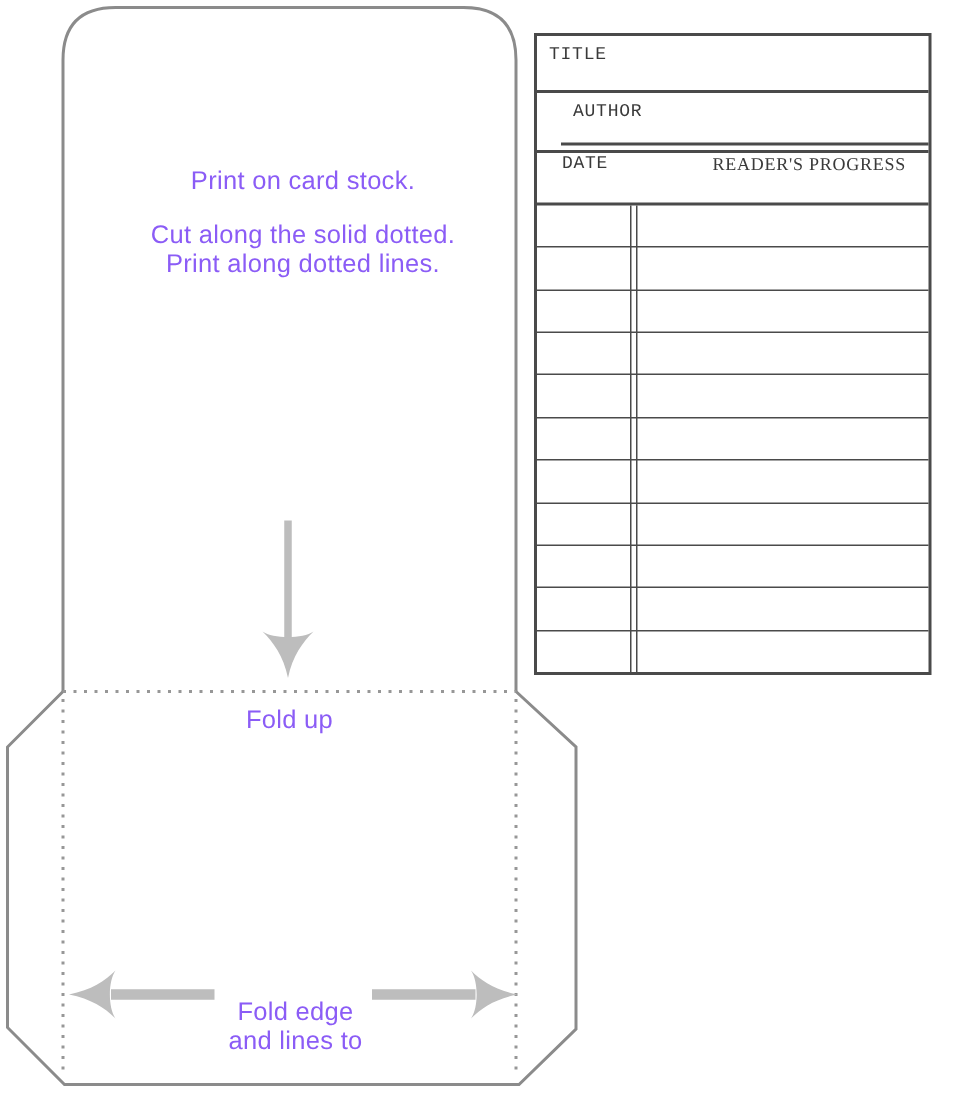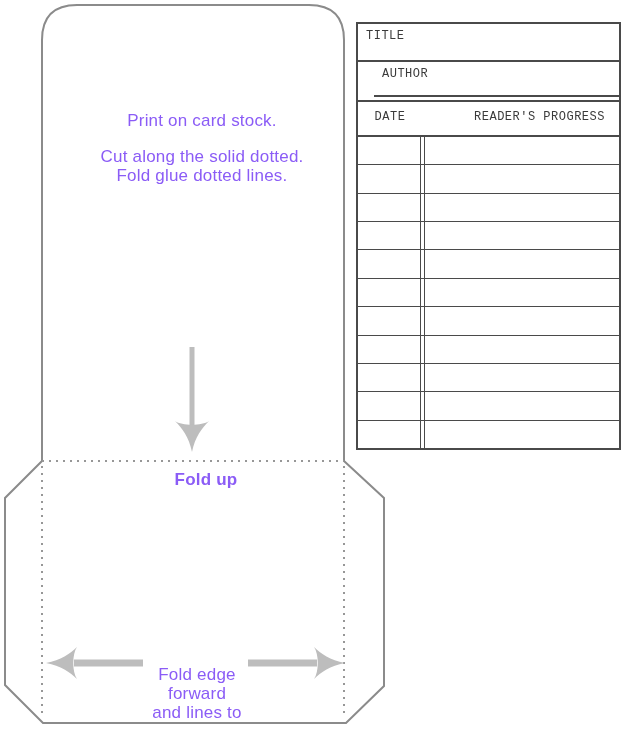--- a/index.html
+++ b/index.html
@@ -19,21 +19,21 @@
   .txt {
     position: absolute;
     color: #8b5cf6;
     text-align: center;
     font-size: 17px;
     line-height: 19px;
     letter-spacing: 0.2px;
   }
   #instructions { left: 52px; top: 111px; width: 300px; }
   #instructions .line1 { margin-bottom: 17px; }
-  #fold-up-label { left: 55px; top: 470px; width: 302px; font-weight: bold; }
+  #fold-up-label { left: 42px; top: 470px; width: 302px; }
   #glue-text { left: 97px; top: 665px; width: 200px; }
 
   
   #card {
     position: absolute;
     left: 356px; top: 22px;
     width: 265px; height: 428px;
     box-sizing: border-box;
     border: 2px solid #4a4a4a;
     background: #ffffff;
@@ -41,28 +41,28 @@
     color: #3a3a3a;
     font-size: 12px;
     letter-spacing: 0.5px;
   }
   .card-row { box-sizing: border-box; }
   #card-title-row   { height: 38px; border-bottom: 2px solid #4a4a4a; padding: 5px 0 0 8px; }
   #card-author-row  { height: 35px; border-bottom: 2px solid #4a4a4a; padding: 5px 0 0 8px; margin-left: 16px; }
   #card-double-rule { height: 5px;  border-bottom: 2px solid #4a4a4a; }
   #card-header-row  {
     height: 35px; border-bottom: 2px solid #4a4a4a;
-    display: flex; align-items: center; gap: 38px;
+    display: flex; align-items: flex-start; gap: 38px;
   }
   #card-header-row .hcell {
     display: flex; justify-content: center;
     padding-bottom: 4px;
   }
   #date-header { width: 64px; }
-  #progress-header { flex: 1; }
+  #progress-header { flex: 1; font-family: Liberation Serif, serif; }
   #card-body {
     position: absolute;
     left: 0; right: 0; top: 113px; bottom: 0;
     display: flex; flex-direction: column;
   }
   #card-body .ruled-row { flex: 1; border-bottom: 1.5px solid #4a4a4a; }
   #card-body .ruled-row:last-child { border-bottom: none; }
   #card-col-divider {
     position: absolute;
     left: 62px; top: 113px; bottom: 0;
@@ -99,28 +99,27 @@
 
     <g fill="#bdbdbd">
       <rect x="248" y="659.5" width="69" height="7"></rect>
       <path d="M345,663 C330,660 321,654 314,647 C319,654 319,672 314,679 C321,672 330,666 345,663 Z"></path>
     </g>
   </svg>
 
   <div id="instructions" class="txt">
     <div class="line1">Print on card stock.</div>
     <div>Cut along the solid dotted.</div>
-    <div>Fold glue dotted lines.</div>
+    <div>Print along dotted lines.</div>
   </div>
 
   <div id="fold-up-label" class="txt">Fold up</div>
 
   <div id="glue-text" class="txt">
     <div>Fold edge</div>
-    <div>forward</div>
     <div>and lines to</div>
   </div>
 
   <div id="card">
     <div id="card-title-row" class="card-row">
       <span>TITLE</span>
     </div>
     <div id="card-author-row" class="card-row">
       <span>AUTHOR</span>
     </div>

